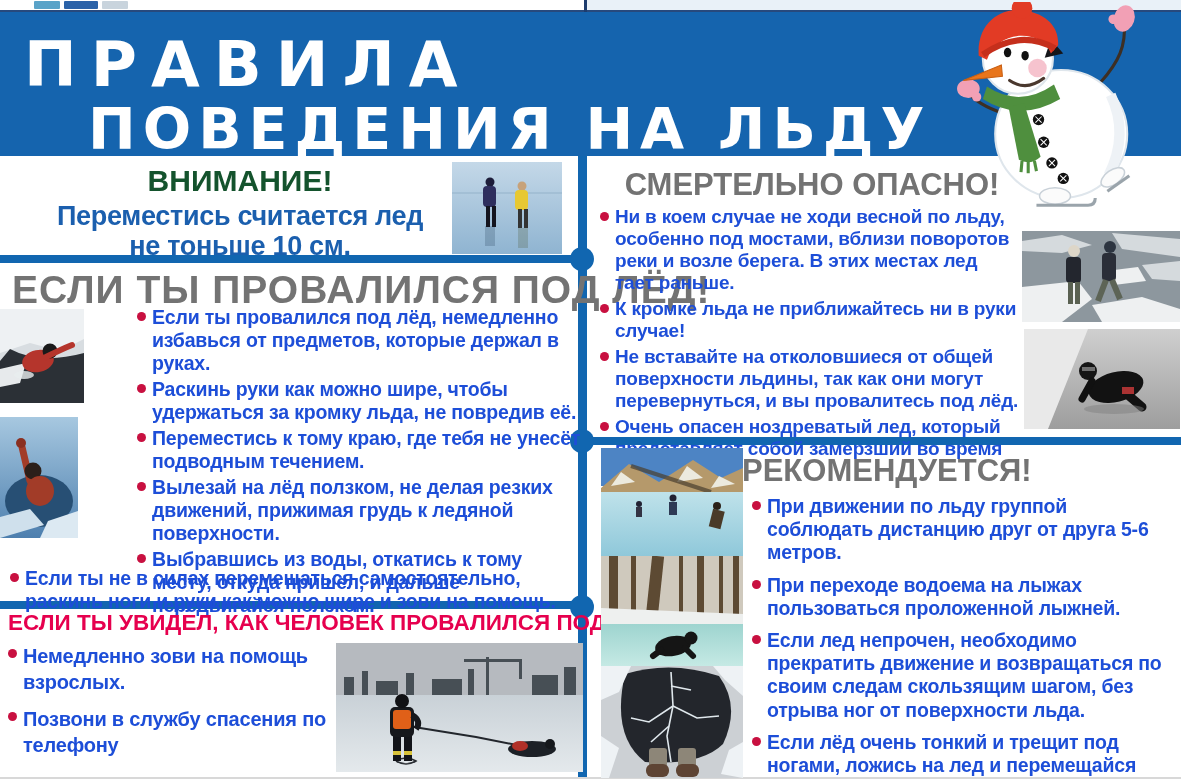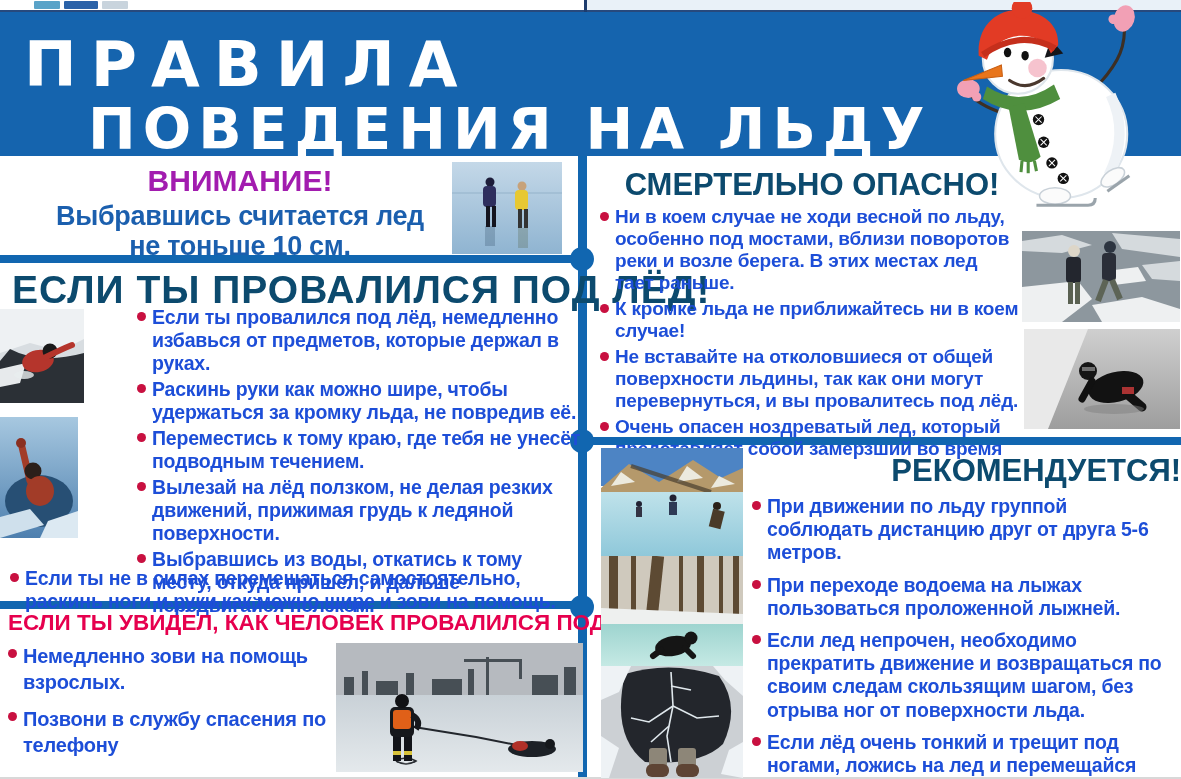--- a/index.html
+++ b/index.html
@@ -19,28 +19,28 @@
   .t1{left:24px;top:28px;font-size:63px;letter-spacing:14px;}
   .t2{left:88px;top:96px;font-size:57px;letter-spacing:7px;}
 
   
   .vline{left:578px;top:156px;width:9px;height:623px;background:#1166b0;}
   .node{width:24px;height:24px;border-radius:50%;background:#1166b0;left:570px;}
   .hl{height:8px;background:#1166b0;}
   .bottomline{left:0;top:777px;width:1181px;height:2px;background:#d8d8d8;}
 
   
-  .red-h{color:#0c4a6e;font-weight:900;}
+  .red-h{color:#737373;font-weight:900;}
   .att-wrap{left:40px;top:164px;width:400px;text-align:center;}
-  .att-h{font-size:30px;font-weight:900;color:#a21caf;margin-bottom:3px;}
+  .att-h{font-size:30px;font-weight:900;color:#14532d;margin-bottom:3px;}
   .att-t{font-size:27px;font-weight:800;color:#1b5fae;line-height:1.12;letter-spacing:-0.3px;}
   .sec1-h{left:12px;top:268px;width:566px;font-size:39px;letter-spacing:1px;white-space:nowrap;}
   .sec2-h{left:8px;top:610px;width:574px;font-size:22.5px;color:#e6004e;font-weight:900;white-space:nowrap;}
   .deadly-h{left:592px;top:167px;width:440px;text-align:center;font-size:31px;}
-  .rec-h{left:742px;top:453px;width:439px;text-align:right;font-size:31px;}
+  .rec-h{left:742px;top:453px;width:439px;text-align:left;font-size:31px;}
 
   
   .bullet{display:flex;margin-bottom:3px;}
   .dot{flex:none;width:9px;height:9px;border-radius:50%;background:#c81040;margin:6px 6px 0 0;}
   .txt{color:#1d4ed8;font-weight:700;letter-spacing:-0.2px;}
   .g1{left:137px;top:306px;width:446px;font-size:19.5px;line-height:1.18;}
   .fullb{left:10px;top:548px;width:572px;font-size:19.5px;line-height:1.18;margin-top:19px;}
   .bl{left:8px;top:643px;width:332px;font-size:20px;line-height:1.3;}
   .bl .bullet{margin-bottom:11px;}
   .deadly-b{left:600px;top:206px;width:420px;font-size:19px;line-height:1.16;}
@@ -137,21 +137,21 @@
   <div class="abs hl" style="left:0;top:255px;width:578px;border-radius:0 4px 4px 0;"></div>
   <div class="abs hl" style="left:0;top:601px;width:578px;border-radius:0 4px 4px 0;"></div>
   <div class="abs hl" style="left:587px;top:437px;width:594px;border-radius:4px 0 0 4px;"></div>
   <div class="abs node" style="top:247px;"></div>
   <div class="abs node" style="top:429px;"></div>
   <div class="abs node" style="top:595px;"></div>
   <div class="abs bottomline"></div>
 
   <div class="abs att-wrap">
     <div class="att-h">ВНИМАНИЕ!</div>
-    <div class="att-t">Выбравшись считается лед</div>
+    <div class="att-t">Переместись считается лед</div>
     <div class="att-t">не тоньше 10 см.</div>
   </div>
 
   <div class="abs photo p-walk">
     <svg viewBox="0 0 110 92" preserveAspectRatio="none">
       <defs>
           <linearGradient id="gw" x1="0" y1="0" x2="0" y2="1">
             <stop offset="0" stop-color="#c4d8e8"></stop>
             <stop offset="1" stop-color="#8fb4d1"></stop>
           </linearGradient>
@@ -283,21 +283,21 @@
   </div>
 
   <div class="abs red-h deadly-h">СМЕРТЕЛЬНО ОПАСНО!</div>
   <div class="abs deadly-b">
     <div class="bullet">
         <span class="dot"></span>
         <span class="txt">Ни в коем случае не ходи весной по льду, особенно под мостами, вблизи поворотов реки и возле берега. В этих местах лед тает раньше.</span>
       </div>
     <div class="bullet">
         <span class="dot"></span>
-        <span class="txt">К кромке льда не приближайтесь ни в коем случае!</span>
+        <span class="txt">К кромке льда не приближайтесь ни в руки случае!</span>
       </div>
     <div class="bullet">
         <span class="dot"></span>
         <span class="txt">Не вставайте на отколовшиеся от общей поверхности льдины, так как они могут перевернуться, и вы провалитесь под лёд.</span>
       </div>
     <div class="bullet">
         <span class="dot"></span>
         <span class="txt">Очень опасен ноздреватый лед, который представляет собой замерзший во время метели снег.</span>
       </div>
   </div>

